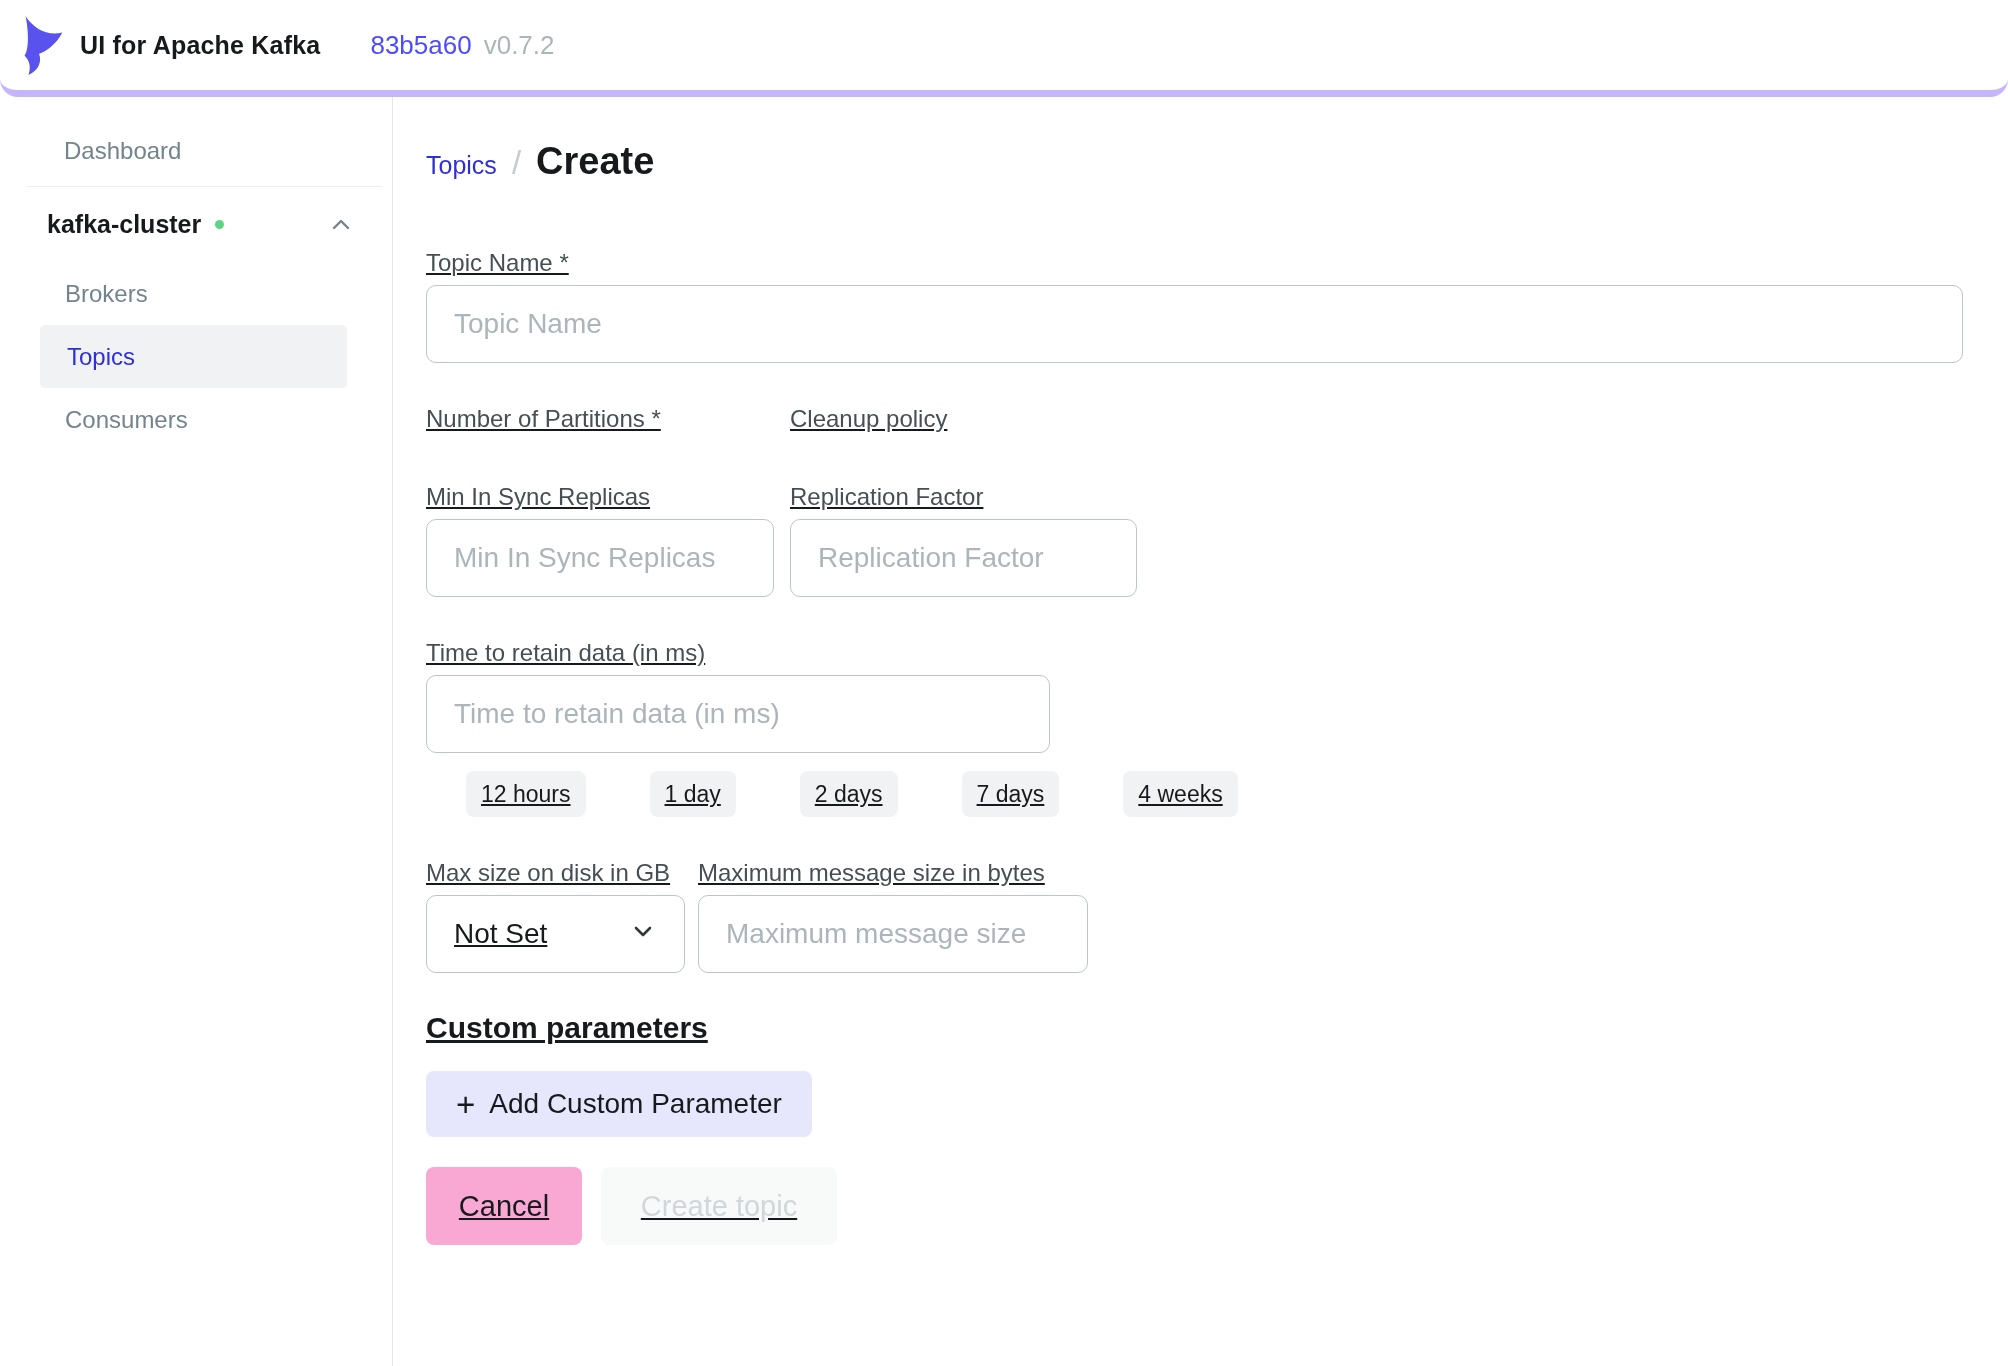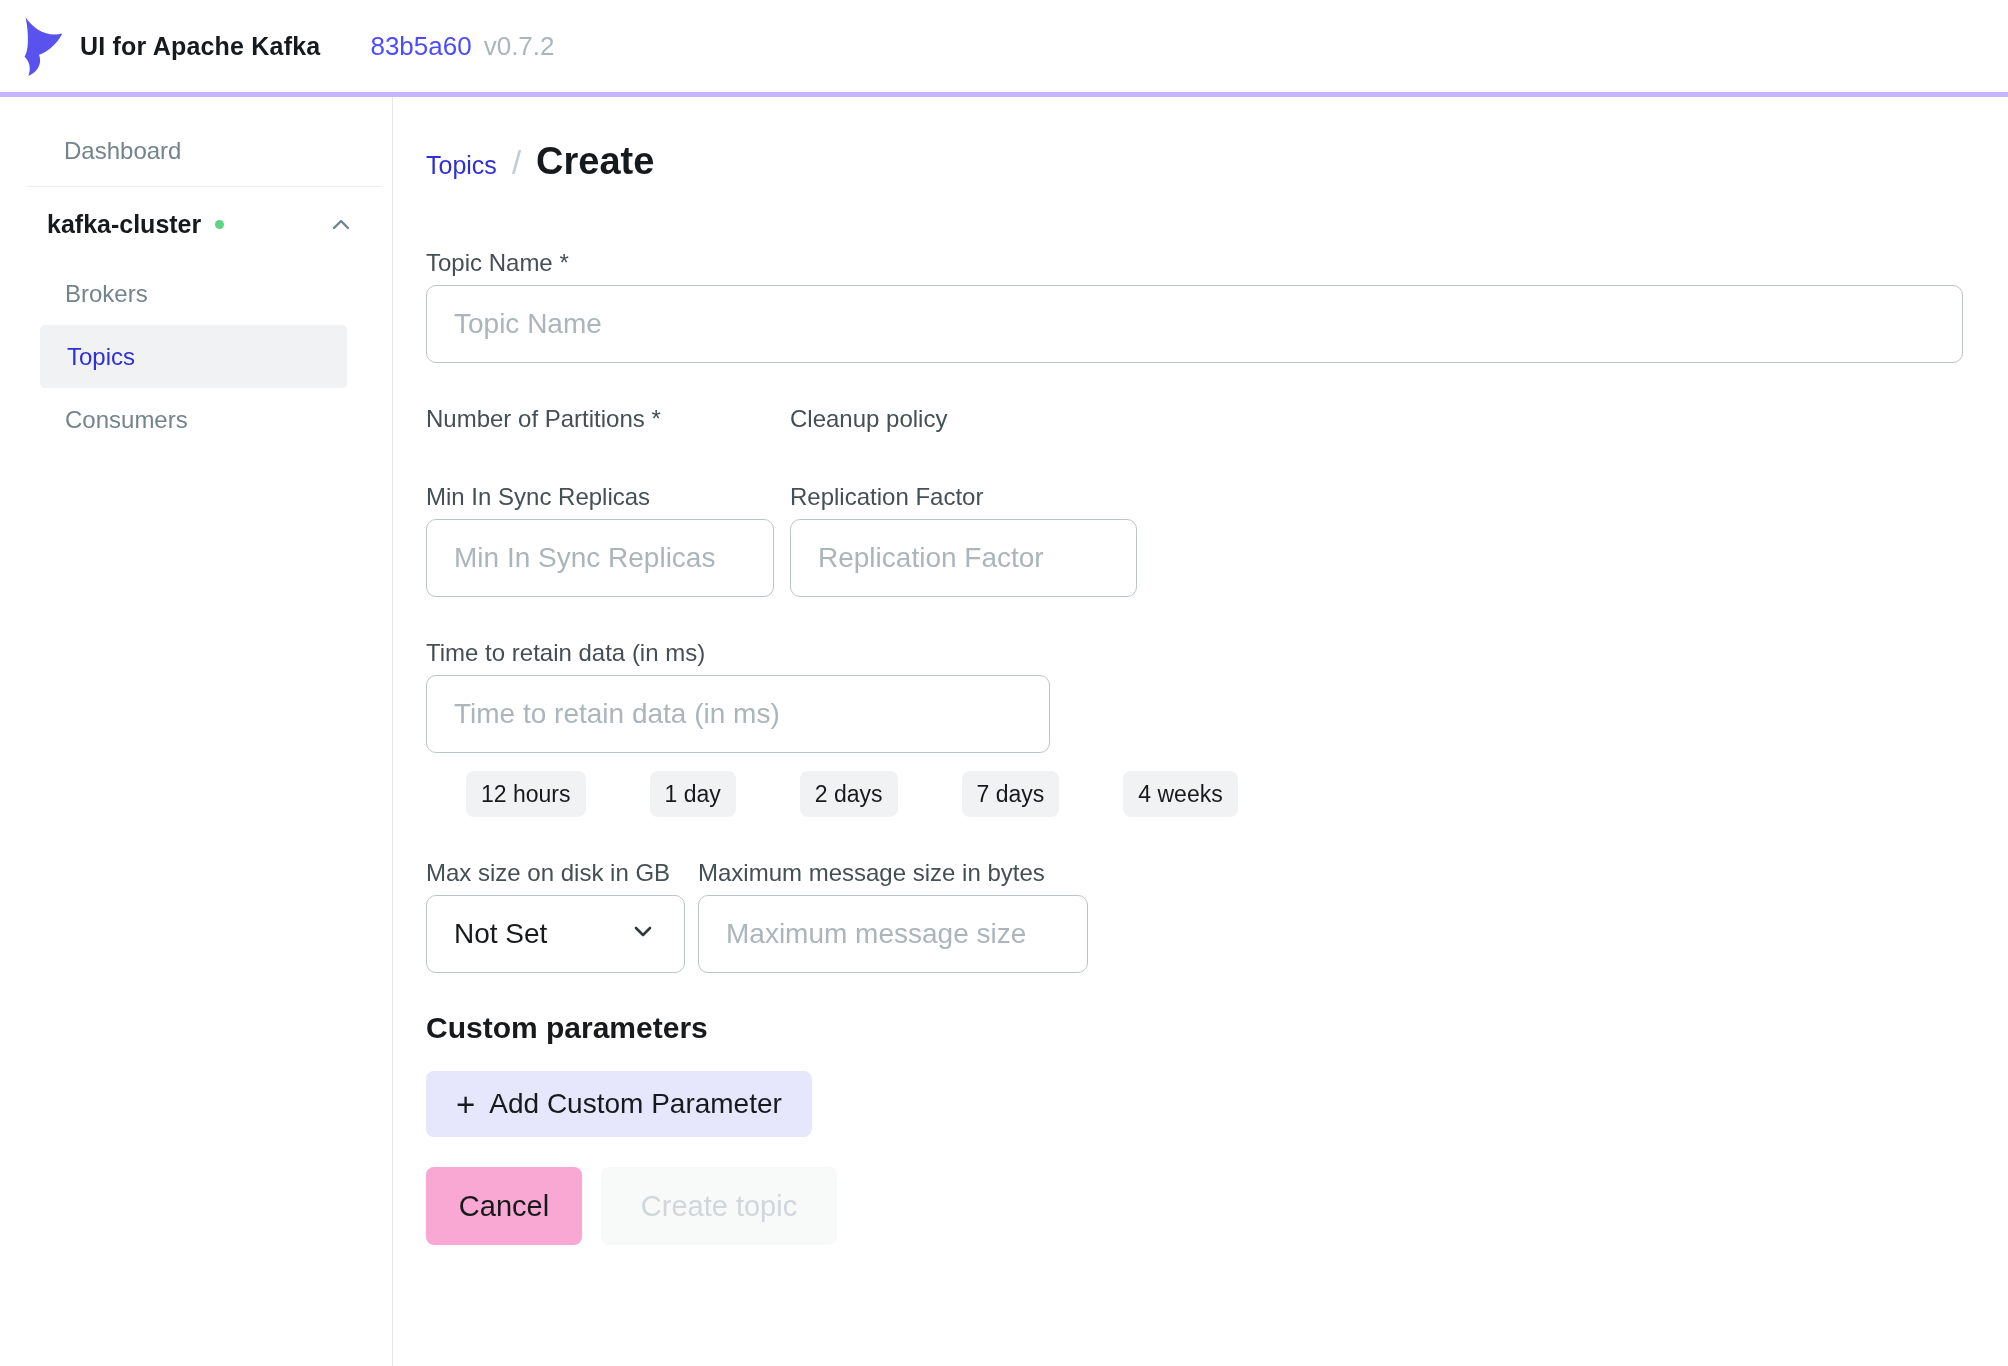--- a/index.html
+++ b/index.html
@@ -1,21 +1,21 @@
 <!DOCTYPE html>
 <html><head>
 <meta charset="utf-8">
 <style>
   * { margin:0; padding:0; box-sizing:border-box; }
   html,body { width:2008px; height:1366px; background:#FFFFFF; overflow:hidden;
               font-family:"Liberation Sans", sans-serif; color:#171A1C; }
 
   
   .app-header { height:97px; display:flex; align-items:center; padding:0 20px 0 16px;
-                border-bottom:5px solid #c4b5fd; background:#FFFFFF; }
+                border-bottom:7px solid #c4b5fd; background:#FFFFFF;border-radius:18px; }
   .brand { display:flex; align-items:center; gap:14px; text-decoration:none; cursor:pointer; }
   .logo-svg { width:50px; height:62px; display:block; }
   .brand-title { font-size:25px; font-weight:700; color:#171A1C; letter-spacing:.2px; }
   .commit-hash { margin-left:50px; font-size:26px; color:#4C4CFF; text-decoration:none; cursor:pointer; }
   .app-version { margin-left:12px; font-size:26px; color:#ABB5BA; }
 
   
   .shell { display:flex; height:1269px; }
 
   
@@ -32,21 +32,21 @@
   .cluster-chevron { margin-left:auto; display:flex; }
 
   
   .main { flex:1; padding:0 45px 0 33px; }
   .breadcrumb { margin-top:43px; display:flex; align-items:baseline; gap:15px; }
   .breadcrumb-link { font-size:25px; color:#2F2FD8; text-decoration:none; cursor:pointer; }
   .breadcrumb-sep { font-size:33px; color:#C4CCD0; font-weight:400; }
   .page-title { font-size:38px; font-weight:700; color:#171A1C; }
 
   
-  .form { margin-top:66px; width:1537px; }
+  .form { margin-top:66px; width:1537px;text-decoration:underline; }
   .section { margin-top:42px; }
   .section.first { margin-top:0; }
   .field-label { display:block; font-size:24px; font-weight:500; color:#454F54;
                  line-height:28px; margin-bottom:8px; white-space:nowrap; }
   .text-input, .select-box {
       height:78px; border:1px solid #BDC5C9; border-radius:10px; background:#FFFFFF;
       font-family:"Liberation Sans", sans-serif; font-size:28px; color:#171A1C;
       padding:0 27px; width:100%; outline:none; }
   .text-input::placeholder { color:#ABB5BA; }
   .select-box { display:flex; align-items:center; justify-content:space-between; cursor:pointer; }

